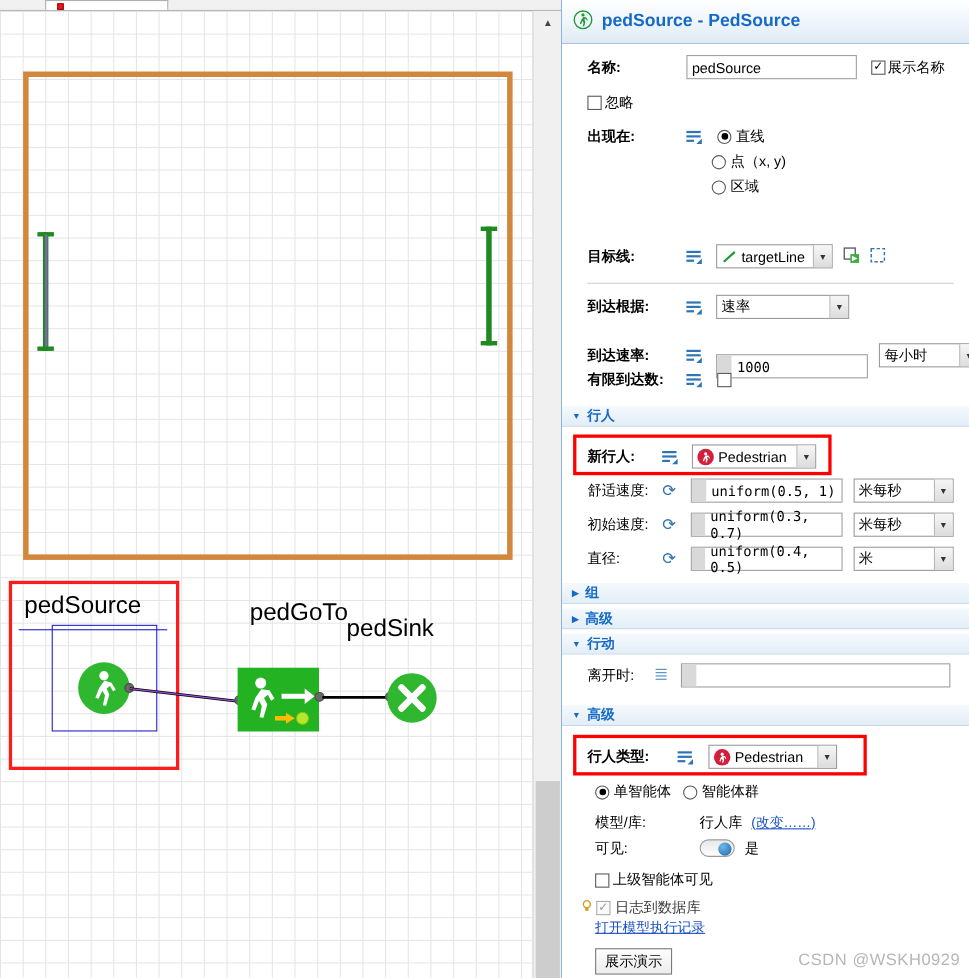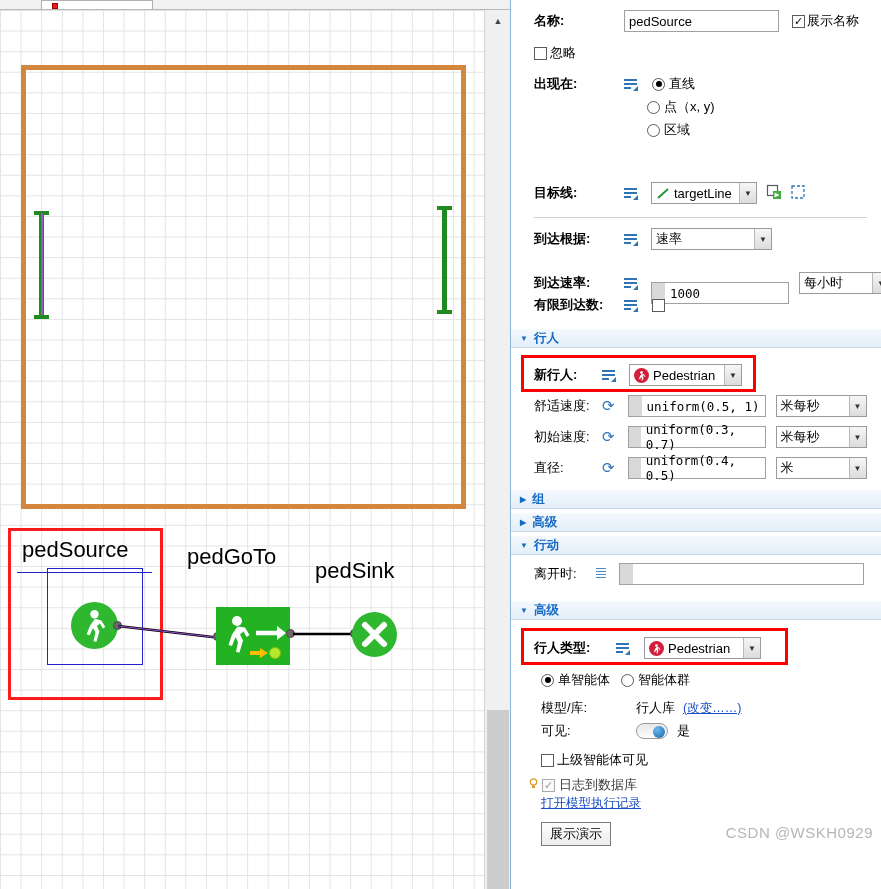--- a/index.html
+++ b/index.html
@@ -252,21 +252,21 @@
         </svg>
       </div>
       <div class="conn-dot" style="left:113px; top:611px;"></div>
 
       <svg class="link-line" style="left:115px; top:600px; width:110px; height:40px;" width="110" height="40">
         <line x1="3" y1="16" x2="106" y2="28" stroke="#000000" stroke-width="2.6"></line>
         <line x1="3" y1="16" x2="106" y2="28" stroke="#9b4ed8" stroke-width="1.2"></line>
       </svg>
       <div class="conn-dot" style="left:213px; top:622px;"></div>
 
-      <div class="node-label" style="left:187px; top:534px;">pedGoTo</div>
+      <div class="node-label" style="left:187px; top:534px;padding-left:40px;">pedGoTo</div>
       <div class="square-node" style="left:216px; top:597px; width:74px; height:58px;">
         <svg viewBox="0 0 74 58" width="74" height="58" aria-hidden="true">
           <circle cx="21" cy="14" r="5" fill="#ffffff"></circle>
           <path d="M21.5 19.5 L16 27.5 L12.5 38 L16 39 L19.5 30 L22 35 L20 45 L23.5 45.5 L27 33.5 L24 27.5 L27.5 24.5 L30.5 30 L33.5 28 L29 20.5 Z" fill="#ffffff"></path>
           <line x1="40" y1="26" x2="62" y2="26" stroke="#ffffff" stroke-width="4.5"></line>
           <polygon points="61,19 70,26 61,33" fill="#ffffff"></polygon>
           <line x1="34" y1="46" x2="45" y2="46" stroke="#ffbb00" stroke-width="4"></line>
           <polygon points="44,41 52,46 44,51" fill="#ffbb00"></polygon>
           <circle cx="59" cy="46" r="5.5" fill="#b4e82a" stroke="#8cbf16" stroke-width="1"></circle>
         </svg>
@@ -288,20 +288,30 @@
     </div>
 
     <div id="canvas-vscroll">
       <div id="vscroll-up">▲</div>
       <div id="vscroll-thumb"></div>
     </div>
   </div>
 
   <div id="props">
 
+    <div id="props-title">
+      <span>
+        <svg width="18" height="18" viewBox="0 0 18 18" aria-hidden="true">
+          <circle cx="9" cy="9" r="8" fill="none" stroke="#1f9b35" stroke-width="1.3"></circle>
+          <circle cx="9" cy="4.6" r="1.5" fill="#1f9b35"></circle>
+          <path d="M9.3 6.4 L7.4 9.2 L6.1 12.6 L7.3 13 L8.6 9.8 L9.5 11.6 L8.8 14.9 L10 15.1 L11.2 10.9 L10.2 9 L11.5 7.9 L12.6 9.8 L13.5 9.1 L11.8 6.6 Z" fill="#1f9b35"></path>
+        </svg>
+      </span>
+      <span class="ttl">pedSource - PedSource</span>
+    </div>
 
     <div id="props-body">
 
       <div class="row" style="left:23px; top:10px;">
         <span class="lbl lbl-b" style="width:90px;">名称:</span>
         <span class="txtbox" style="width:155px;">pedSource</span>
         <span class="cbox" style="margin-left:13px;">✓</span>
         <span class="lbl" style="margin-left:2px;">展示名称</span>
       </div>
 

